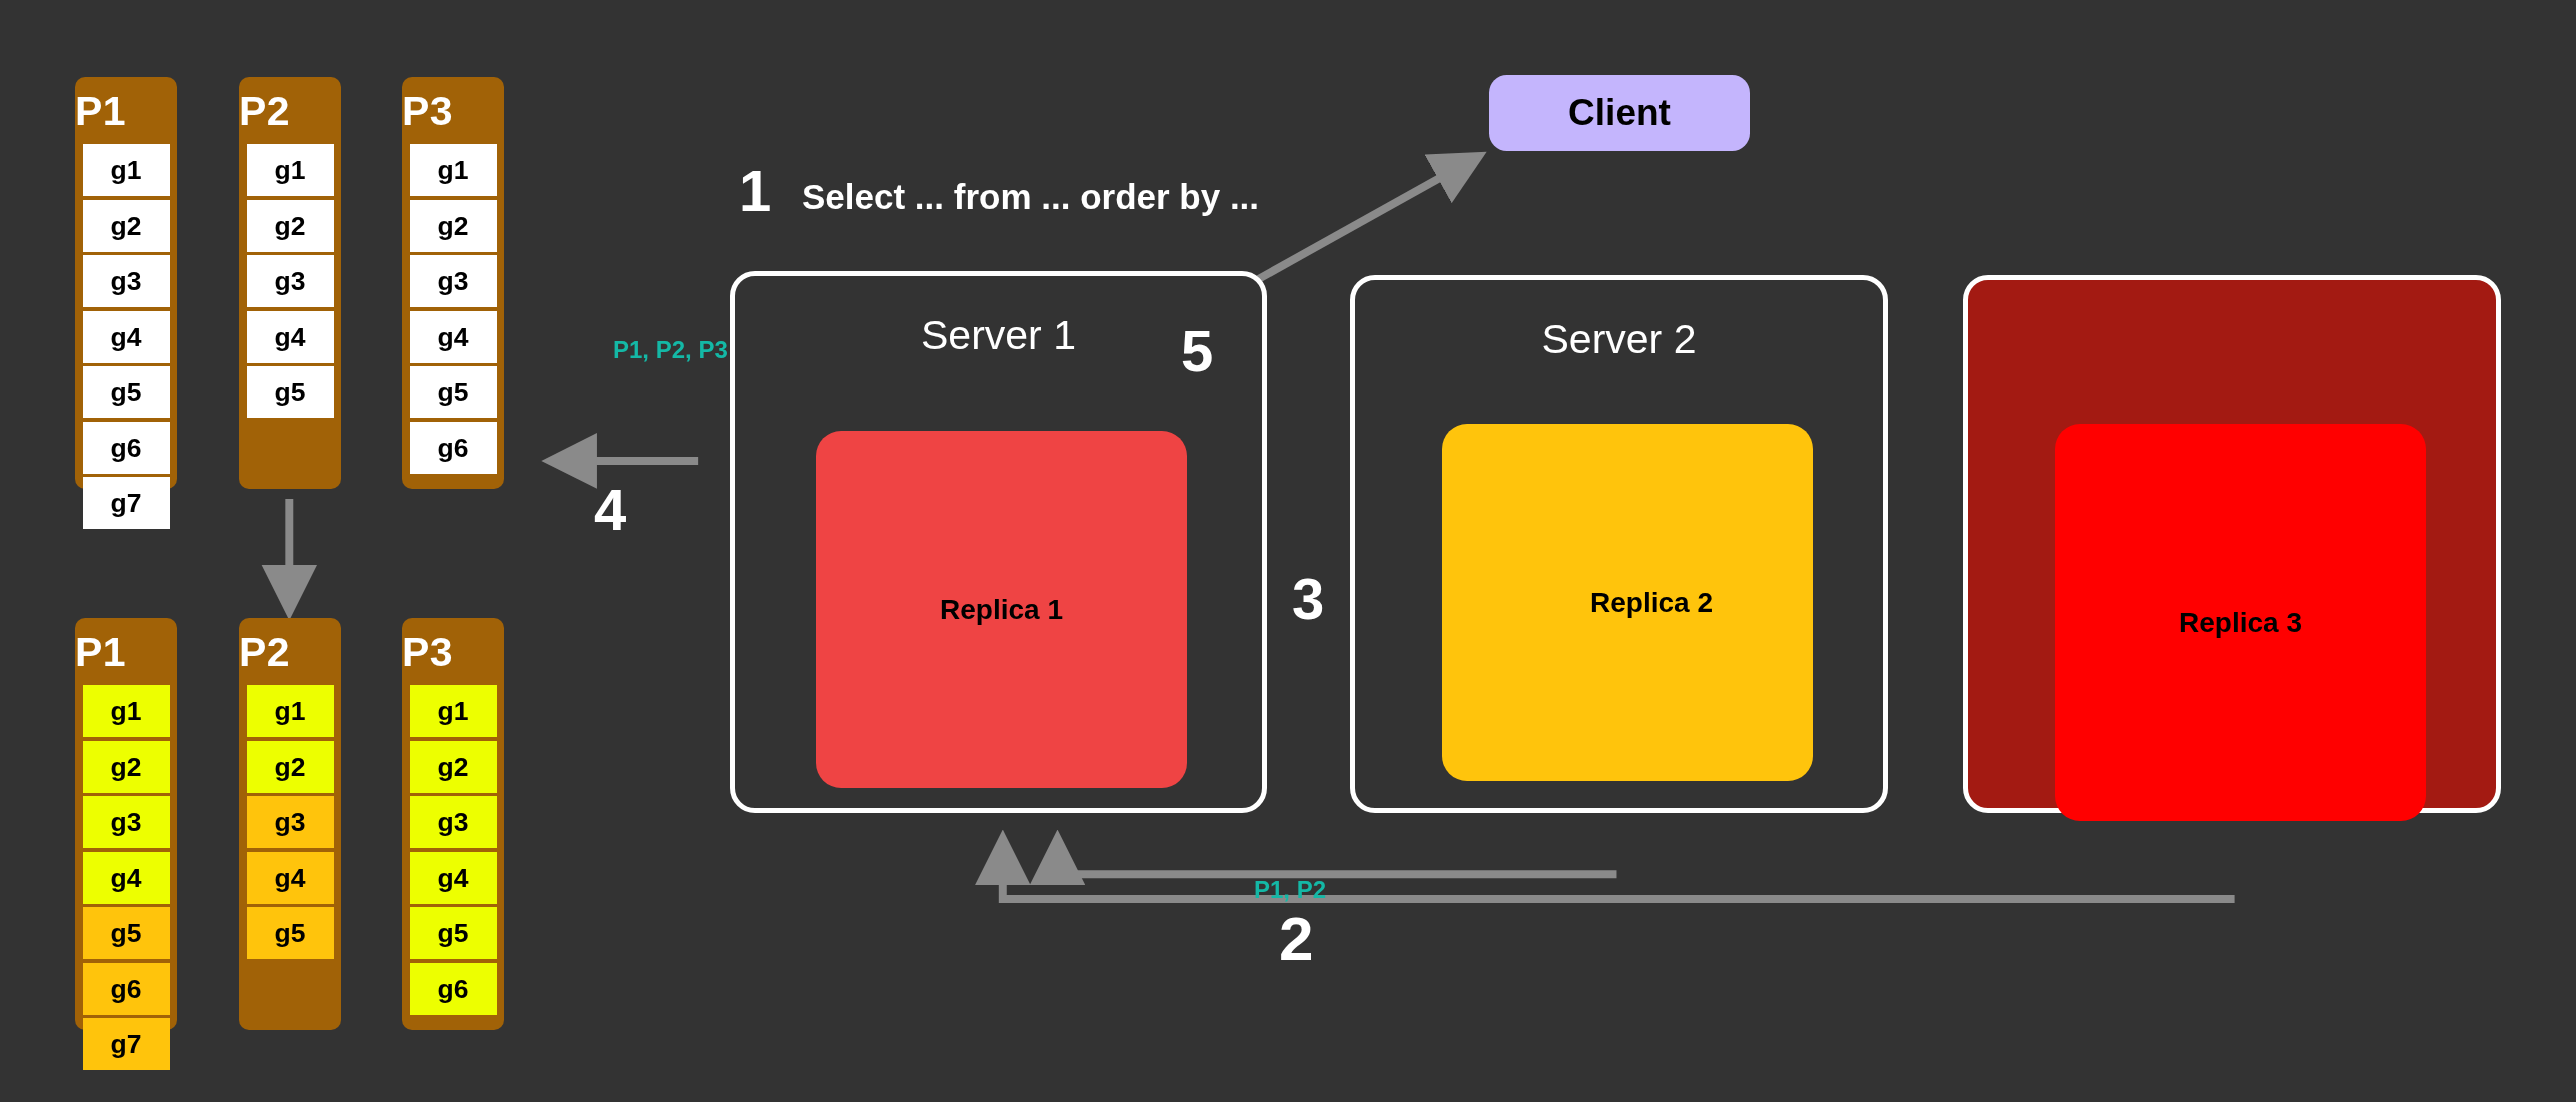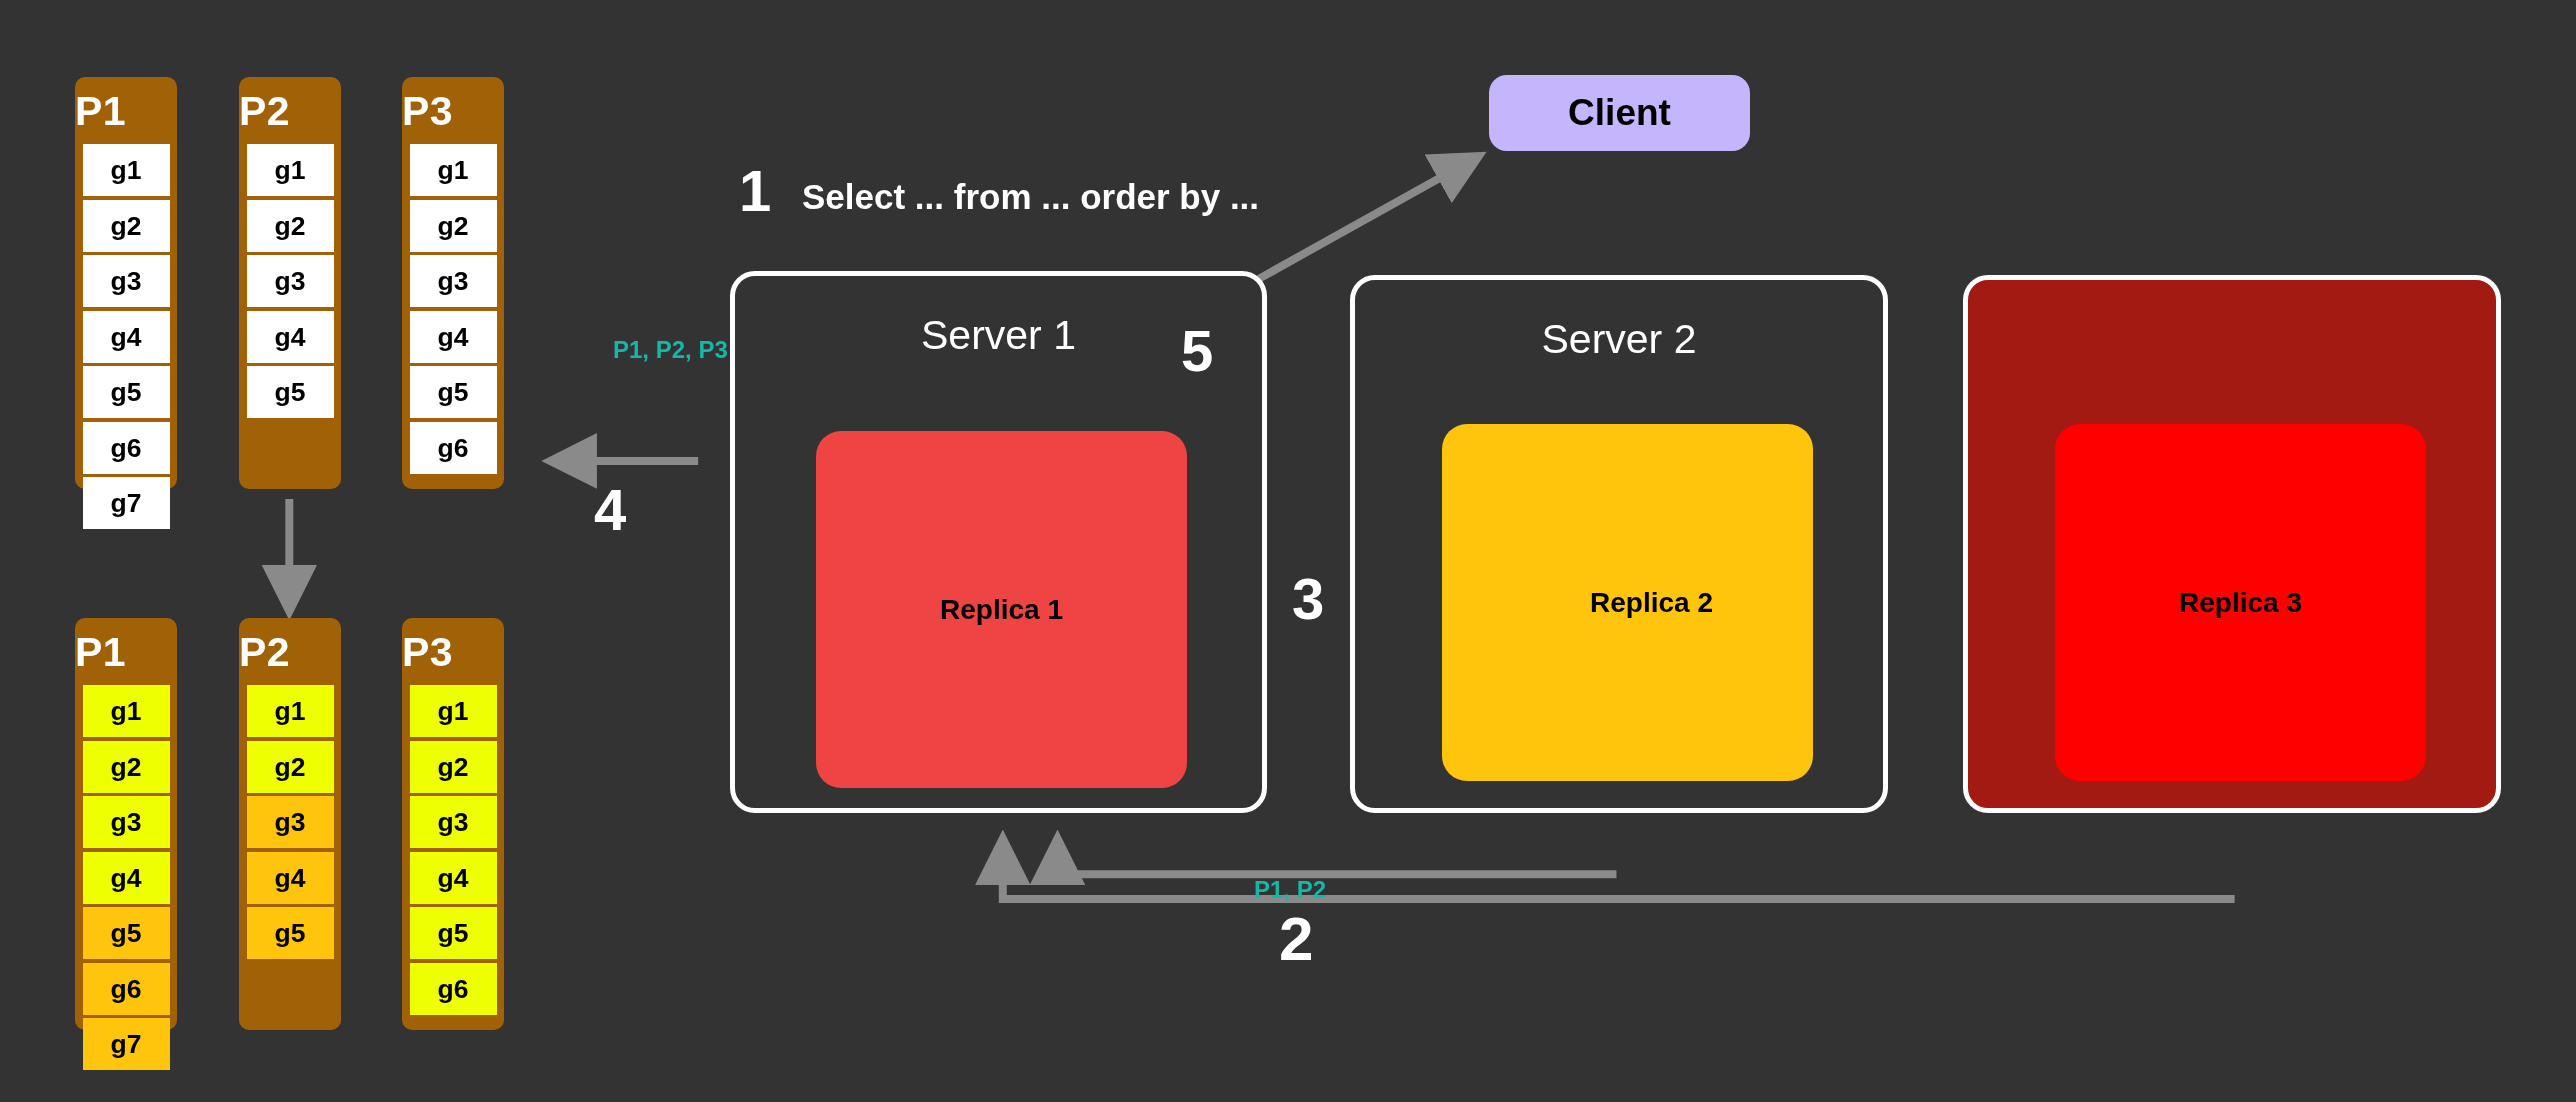--- a/index.html
+++ b/index.html
@@ -254,21 +254,21 @@
   </div>
 
   <div class="server dark" style="left:1350px;top:275px;width:538px;height:538px;">
     <div class="server-title">Server 2</div>
     <div class="replica" style="left:87px;top:144px;width:371px;height:357px;background:#FFC40C;padding-left:48px;">
       <span>Replica 2</span>
     </div>
   </div>
 
   <div class="server failed" style="left:1963px;top:275px;width:538px;height:538px;">
-    <div class="replica" style="left:87px;top:144px;width:371px;height:357px;background:#FF0000;">
+    <div class="replica" style="left:87px;top:144px;width:371px;height:397px;background:#FF0000;">
       <span>Replica 3</span>
     </div>
   </div>
 
   <div class="step-num" style="left:739px;top:162px;font-size:58px;">1</div>
 
   <div class="step-num" style="left:1181px;top:322px;font-size:58px;">5</div>
 
   <div class="step-num" style="left:594px;top:481px;font-size:58px;">4</div>
 

